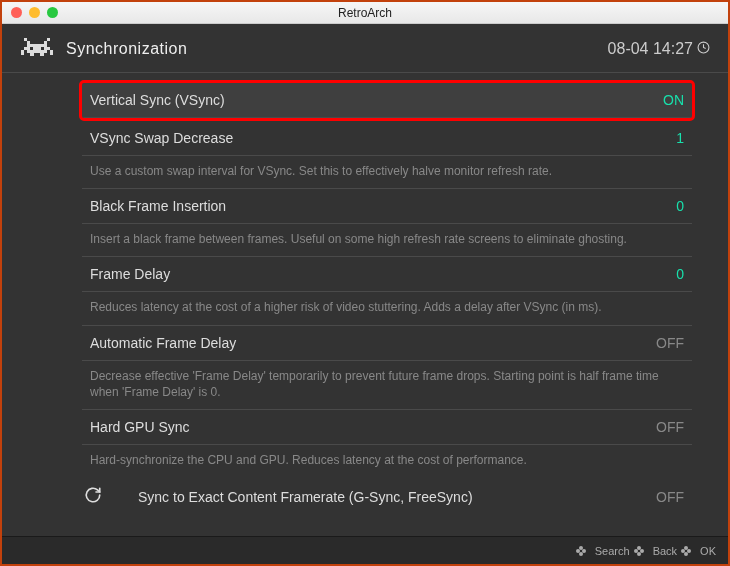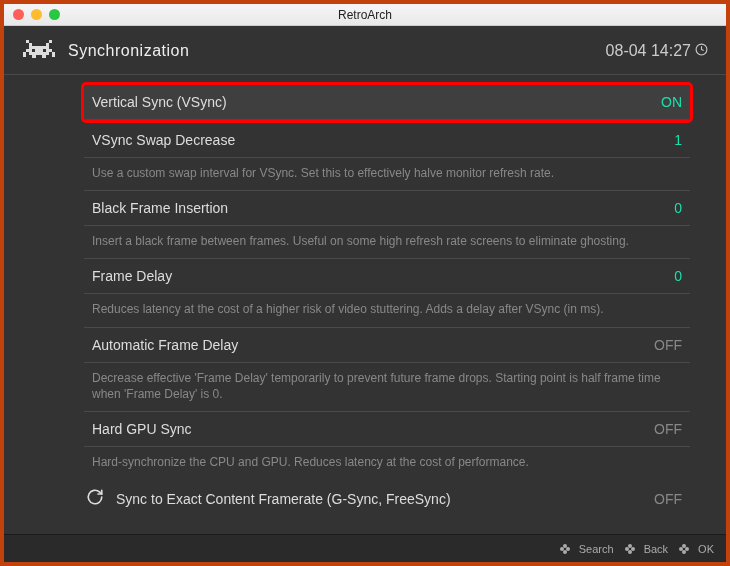--- a/index.html
+++ b/index.html
@@ -1,52 +1,52 @@
 <!DOCTYPE html>
 <html><head>
 <meta charset="utf-8">
 <style>
   * { box-sizing: border-box; margin: 0; padding: 0; }
   html, body { width: 730px; height: 566px; overflow: hidden; font-family: Arial, Helvetica, sans-serif; background: #fff; }
   
-  .window { width: 730px; height: 566px; display: flex; flex-direction: column; border: 4px solid #c2410c; }
+  .window { width: 730px; height: 566px; display: flex; flex-direction: column; border: 2px solid #c2410c; }
   
   .titlebar { height: 22px; background: linear-gradient(#f6f6f6,#e8e8e8); display: flex; align-items: center; position: relative; border-bottom: 1px solid #ccc; }
   .traffic { display: flex; gap: 7px; padding-left: 9px; }
   .tbtn { width: 11px; height: 11px; border-radius: 50%; }
   .tbtn.red { background: #ff5f57; }
   .tbtn.yellow { background: #febc2e; }
   .tbtn.green { background: #28c840; }
   .titlebar-title { position: absolute; left: 0; right: 0; text-align: center; font-size: 12px; color: #222; font-weight: 500; }
   
   .app { flex: 1; background: #333333; color: #ddd; display: flex; flex-direction: column; position: relative; }
   
   .header { padding: 12px 18px 10px 18px; border-bottom: 1px solid #4a4a4a; display: flex; align-items: center; }
   .header-icon { color: #ddd; margin-right: 12px; }
   .header-title { font-size: 16px; letter-spacing: 0.5px; color: #eee; }
   .datetime { margin-left: auto; font-size: 16px; color: #ccc; display: flex; align-items: center; gap: 4px; }
   
   .content { flex: 1; overflow: hidden; padding: 8px 36px 0 80px; }
   
-  .row { border-bottom: 1px solid #4a4a4a; padding: 9px 8px; display: flex; align-items: center; }
+  .row { border-bottom: 1px solid #4a4a4a; padding: 9px 8px; display: flex; align-items: center; gap: 24px; }
   .row.selected { background: #3f3f3f; outline: 3px solid #ff0000; outline-offset: 0px; border-radius: 2px; margin: 2px 0 3px 0; }
   .row-label { font-size: 14px; color: #ddd; }
   .row-value { margin-left: auto; font-size: 14px; }
   .val-on { color: #18e0ac; }
   .val-num { color: #18e0ac; }
   .val-off { color: #888; }
   
   .desc { padding: 7px 8px 9px 8px; font-size: 12px; color: #888; line-height: 1.35; border-bottom: 1px solid #4a4a4a; }
   .desc.last { border-bottom: none; }
   
   .row.icon-row { padding-left: 2px; }
   .row-icon { margin-right: 12px; }
   
   .footer { height: 28px; background: #2a2a2a; border-top: 1px solid #1a1a1a; display: flex; align-items: center; padding: 0 12px; font-size: 11px; color: #aaa; }
-  .footer-right { margin-left: auto; display: flex; gap: 8px; align-items: center; }
+  .footer-right { margin-left: auto; display: flex; gap: 1px; align-items: center; }
   .fitem { display: flex; align-items: center; gap: 6px; }
   .pad-icon svg { display: block; }
 </style>
 </head>
 <body>
 
 <div class="window">
   <div class="titlebar">
     <div class="traffic">
       <div class="tbtn red"></div>

